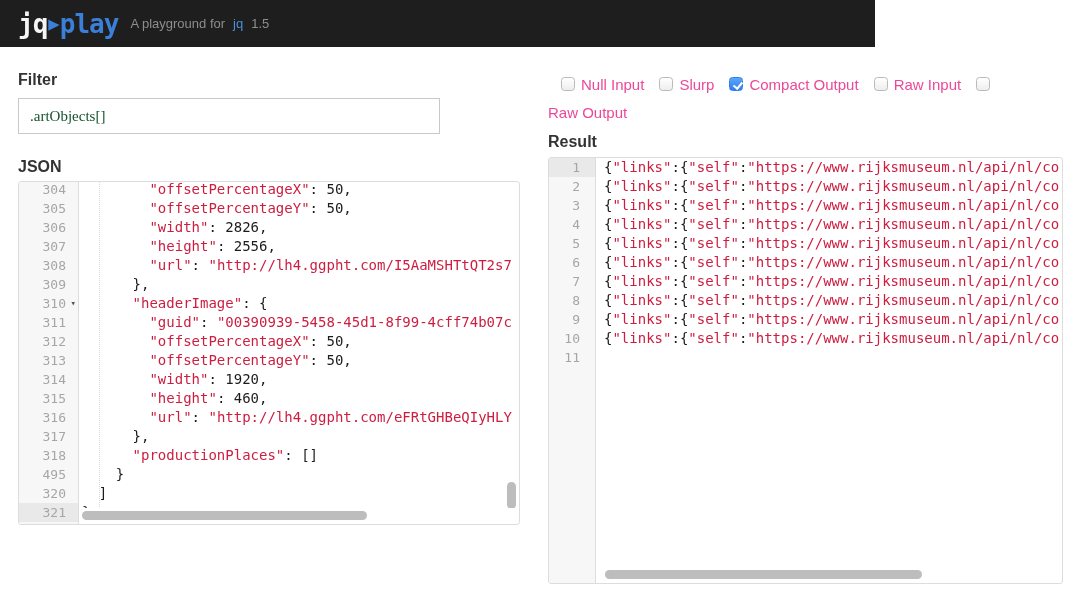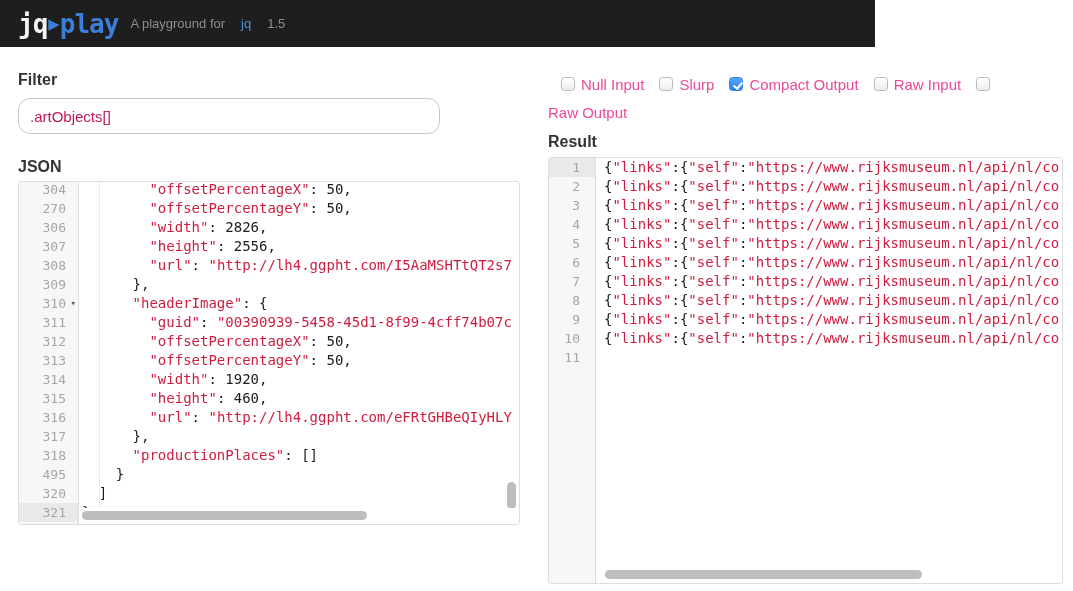--- a/index.html
+++ b/index.html
@@ -13,33 +13,33 @@
        font-family:"Liberation Sans",sans-serif;overflow:hidden}
 
   
   .header{position:absolute;left:0;top:0;width:875px;height:47px;
           background:var(--header-bg);display:flex;align-items:center;padding:0 18px}
   .logo{font-family:"DejaVu Sans Mono",monospace;font-weight:bold;font-size:26px;
         letter-spacing:-1px;text-decoration:none;display:inline-flex;align-items:center;cursor:pointer}
   .logo-jq{color:#f5f5f5}
   .logo-arrow{color:var(--logo-blue);font-size:19px;margin:0 1px;line-height:1}
   .logo-play{color:var(--logo-blue)}
-  .subtitle{margin-left:12px;font-size:13px;color:#8d8d8d;display:inline-flex;gap:16px;align-items:baseline}
+  .subtitle{margin-left:12px;font-size:13px;color:#8d8d8d;display:inline-flex;gap:8px;align-items:baseline}
   .subtitle .jq-link{color:var(--link-blue);text-decoration:none;cursor:pointer}
 
   
   .panel-left{position:absolute;left:18px;top:60px;width:422px}
   .panel-right{position:absolute;left:548px;top:60px;width:515px}
   .section-label{font-size:16px;font-weight:bold;color:#333;line-height:16px}
   .filter-label{margin:12px 0 10px}
   .json-label{margin:25px 0 6px}
   .result-label{margin:13px 0 7px}
 
-  .filter-input{width:100%;height:36px;border:1px solid #c8c8c8;border-radius:12px;
-                padding:0 11px;font-size:15px;color:#be185d;font-family:Liberation Sans, sans-serif;outline:none}
+  .filter-input{width:100%;height:36px;border:1px solid #c8c8c8;border-radius:0;
+                padding:0 11px;font-size:15px;color:#14532d;font-family:Liberation Serif, serif;outline:none}
 
   
   .opts{padding-left:13px;margin-top:13px;font-size:15px;color:#ec4899;height:22px;
         display:flex;align-items:center}
   .opt-pair{display:inline-flex;align-items:center;margin-right:15px}
   .opt-label{margin-left:6px;cursor:pointer}
   .opts-wrap{margin-top:9px;font-size:15px;color:#ec4899;cursor:pointer}
   .cb{width:14px;height:14px;border:1px solid #b9b9b9;border-radius:3.5px;
       background:linear-gradient(#ffffff,#ededed);display:inline-block;position:relative;cursor:pointer;flex:none}
   .cb.checked{background:linear-gradient(#5ba7f7,var(--checkbox-blue));border-color:var(--checkbox-blue)}
@@ -98,21 +98,21 @@
 
 <div class="panel-left">
   <div class="section-label filter-label">Filter</div>
   <input class="filter-input" type="text" value=".artObjects[]" style="">
   <div class="section-label json-label">JSON</div>
 
   <div class="cm" id="json-editor">
     <div class="gutter">
       <div class="gutter-lines">
           <div class="gln"><span>304</span></div>
-          <div class="gln"><span>270</span></div>
+          <div class="gln"><span>305</span></div>
           <div class="gln"><span>306</span></div>
           <div class="gln"><span>307</span></div>
           <div class="gln"><span>308</span></div>
           <div class="gln"><span>309</span></div>
           <div class="gln"><span>310</span><span class="fold">▾</span></div>
           <div class="gln"><span>311</span></div>
           <div class="gln"><span>312</span></div>
           <div class="gln"><span>313</span></div>
           <div class="gln"><span>314</span></div>
           <div class="gln"><span>315</span></div>

